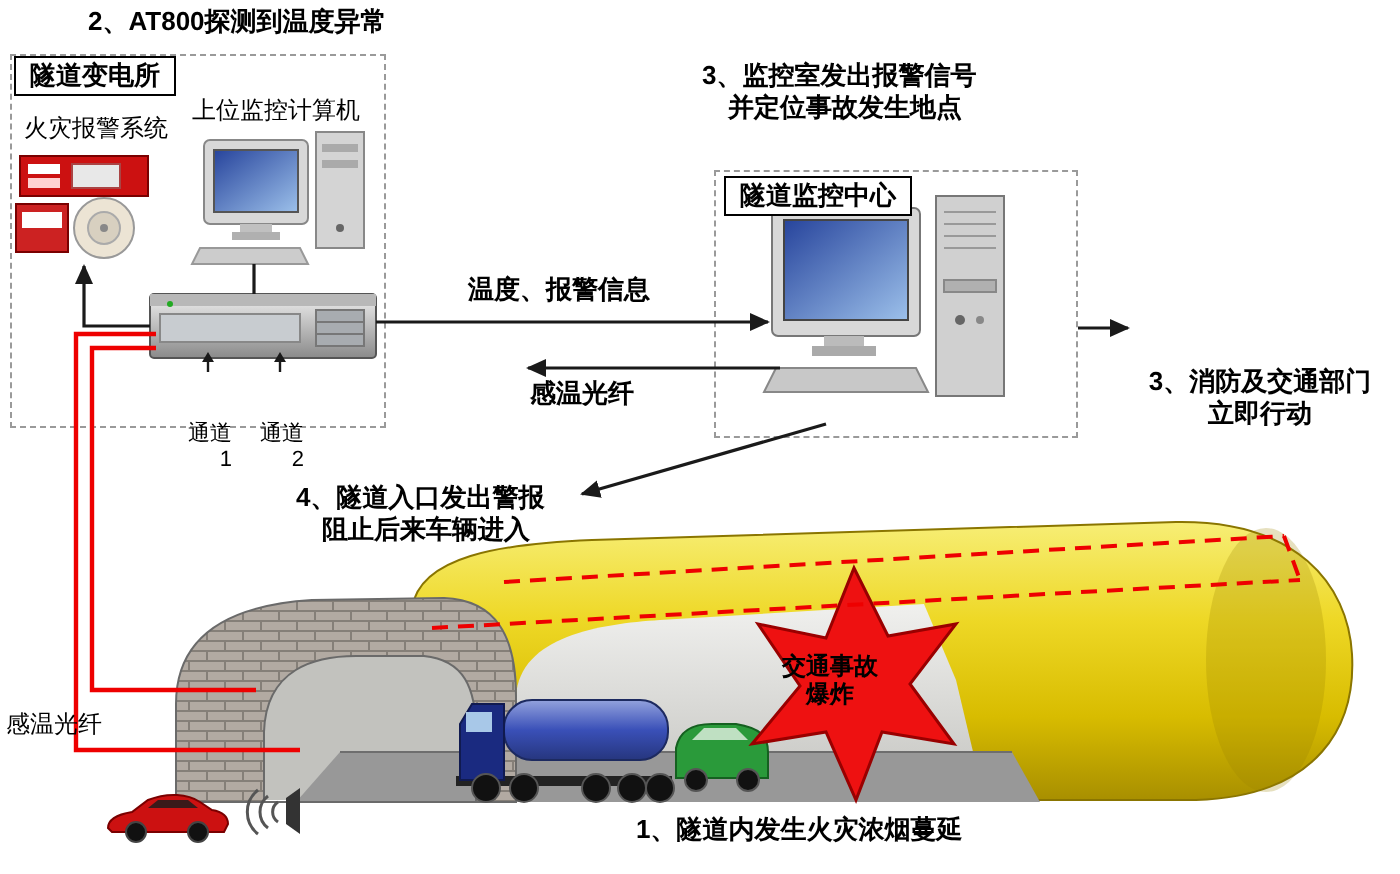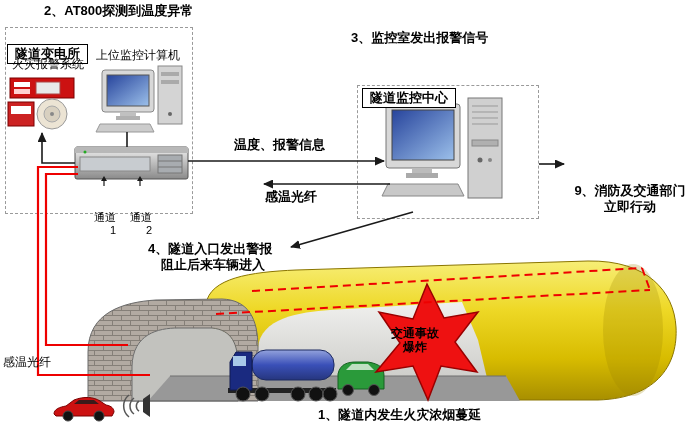--- a/index.html
+++ b/index.html
@@ -192,47 +192,48 @@
     <polygon points="137,181 143,181 140,176" fill="#1a1a1a"></polygon>
 
     <g stroke="#ee0000" stroke-width="2.2" fill="none">
       <polyline points="78,167 38,167 38,375 150,375"></polyline>
       <polyline points="78,174 46,174 46,345 128,345"></polyline>
     </g>
   </svg>
 
   <div class="label step" style="left:44px;top:3px;">2、AT800探测到温度异常</div>
 
-  <div class="label boxed" style="left:7px;top:44px;">隧道变电所</div>
+  <div class="label boxed" style="left:7px;top:28px;">隧道变电所</div>
 
   <div class="label small" style="left:12px;top:57px;">火灾报警系统</div>
 
   <div class="label small" style="left:96px;top:48px;">上位监控计算机</div>
 
   <div class="label chan two-line" style="left:92px;top:187px;width:24px;">
     <span>通道</span>
     <span>1</span>
   </div>
   <div class="label chan two-line" style="left:128px;top:187px;width:24px;">
     <span>通道</span>
     <span>2</span>
   </div>
 
   <div class="label step" style="left:234px;top:137px;">温度、报警信息</div>
 
   <div class="label step" style="left:265px;top:189px;">感温光纤</div>
 
   <div class="label step two-line" style="left:351px;top:30px;">
     <span>3、监控室发出报警信号</span>
+    <span class="indent2">并定位事故发生地点</span>
   </div>
 
   <div class="label boxed" style="left:362px;top:88px;">隧道监控中心</div>
 
   <div class="label step two-line center" style="left:565px;top:183px;width:130px;">
-    <span>9、消防及交通部门</span>
+    <span>3、消防及交通部门</span>
     <span>立即行动</span>
   </div>
 
   <div class="label step two-line" style="left:148px;top:241px;">
     <span>4、隧道入口发出警报</span>
     <span class="indent2">阻止后来车辆进入</span>
   </div>
 
   <div class="label small" style="left:3px;top:355px;">感温光纤</div>
 

